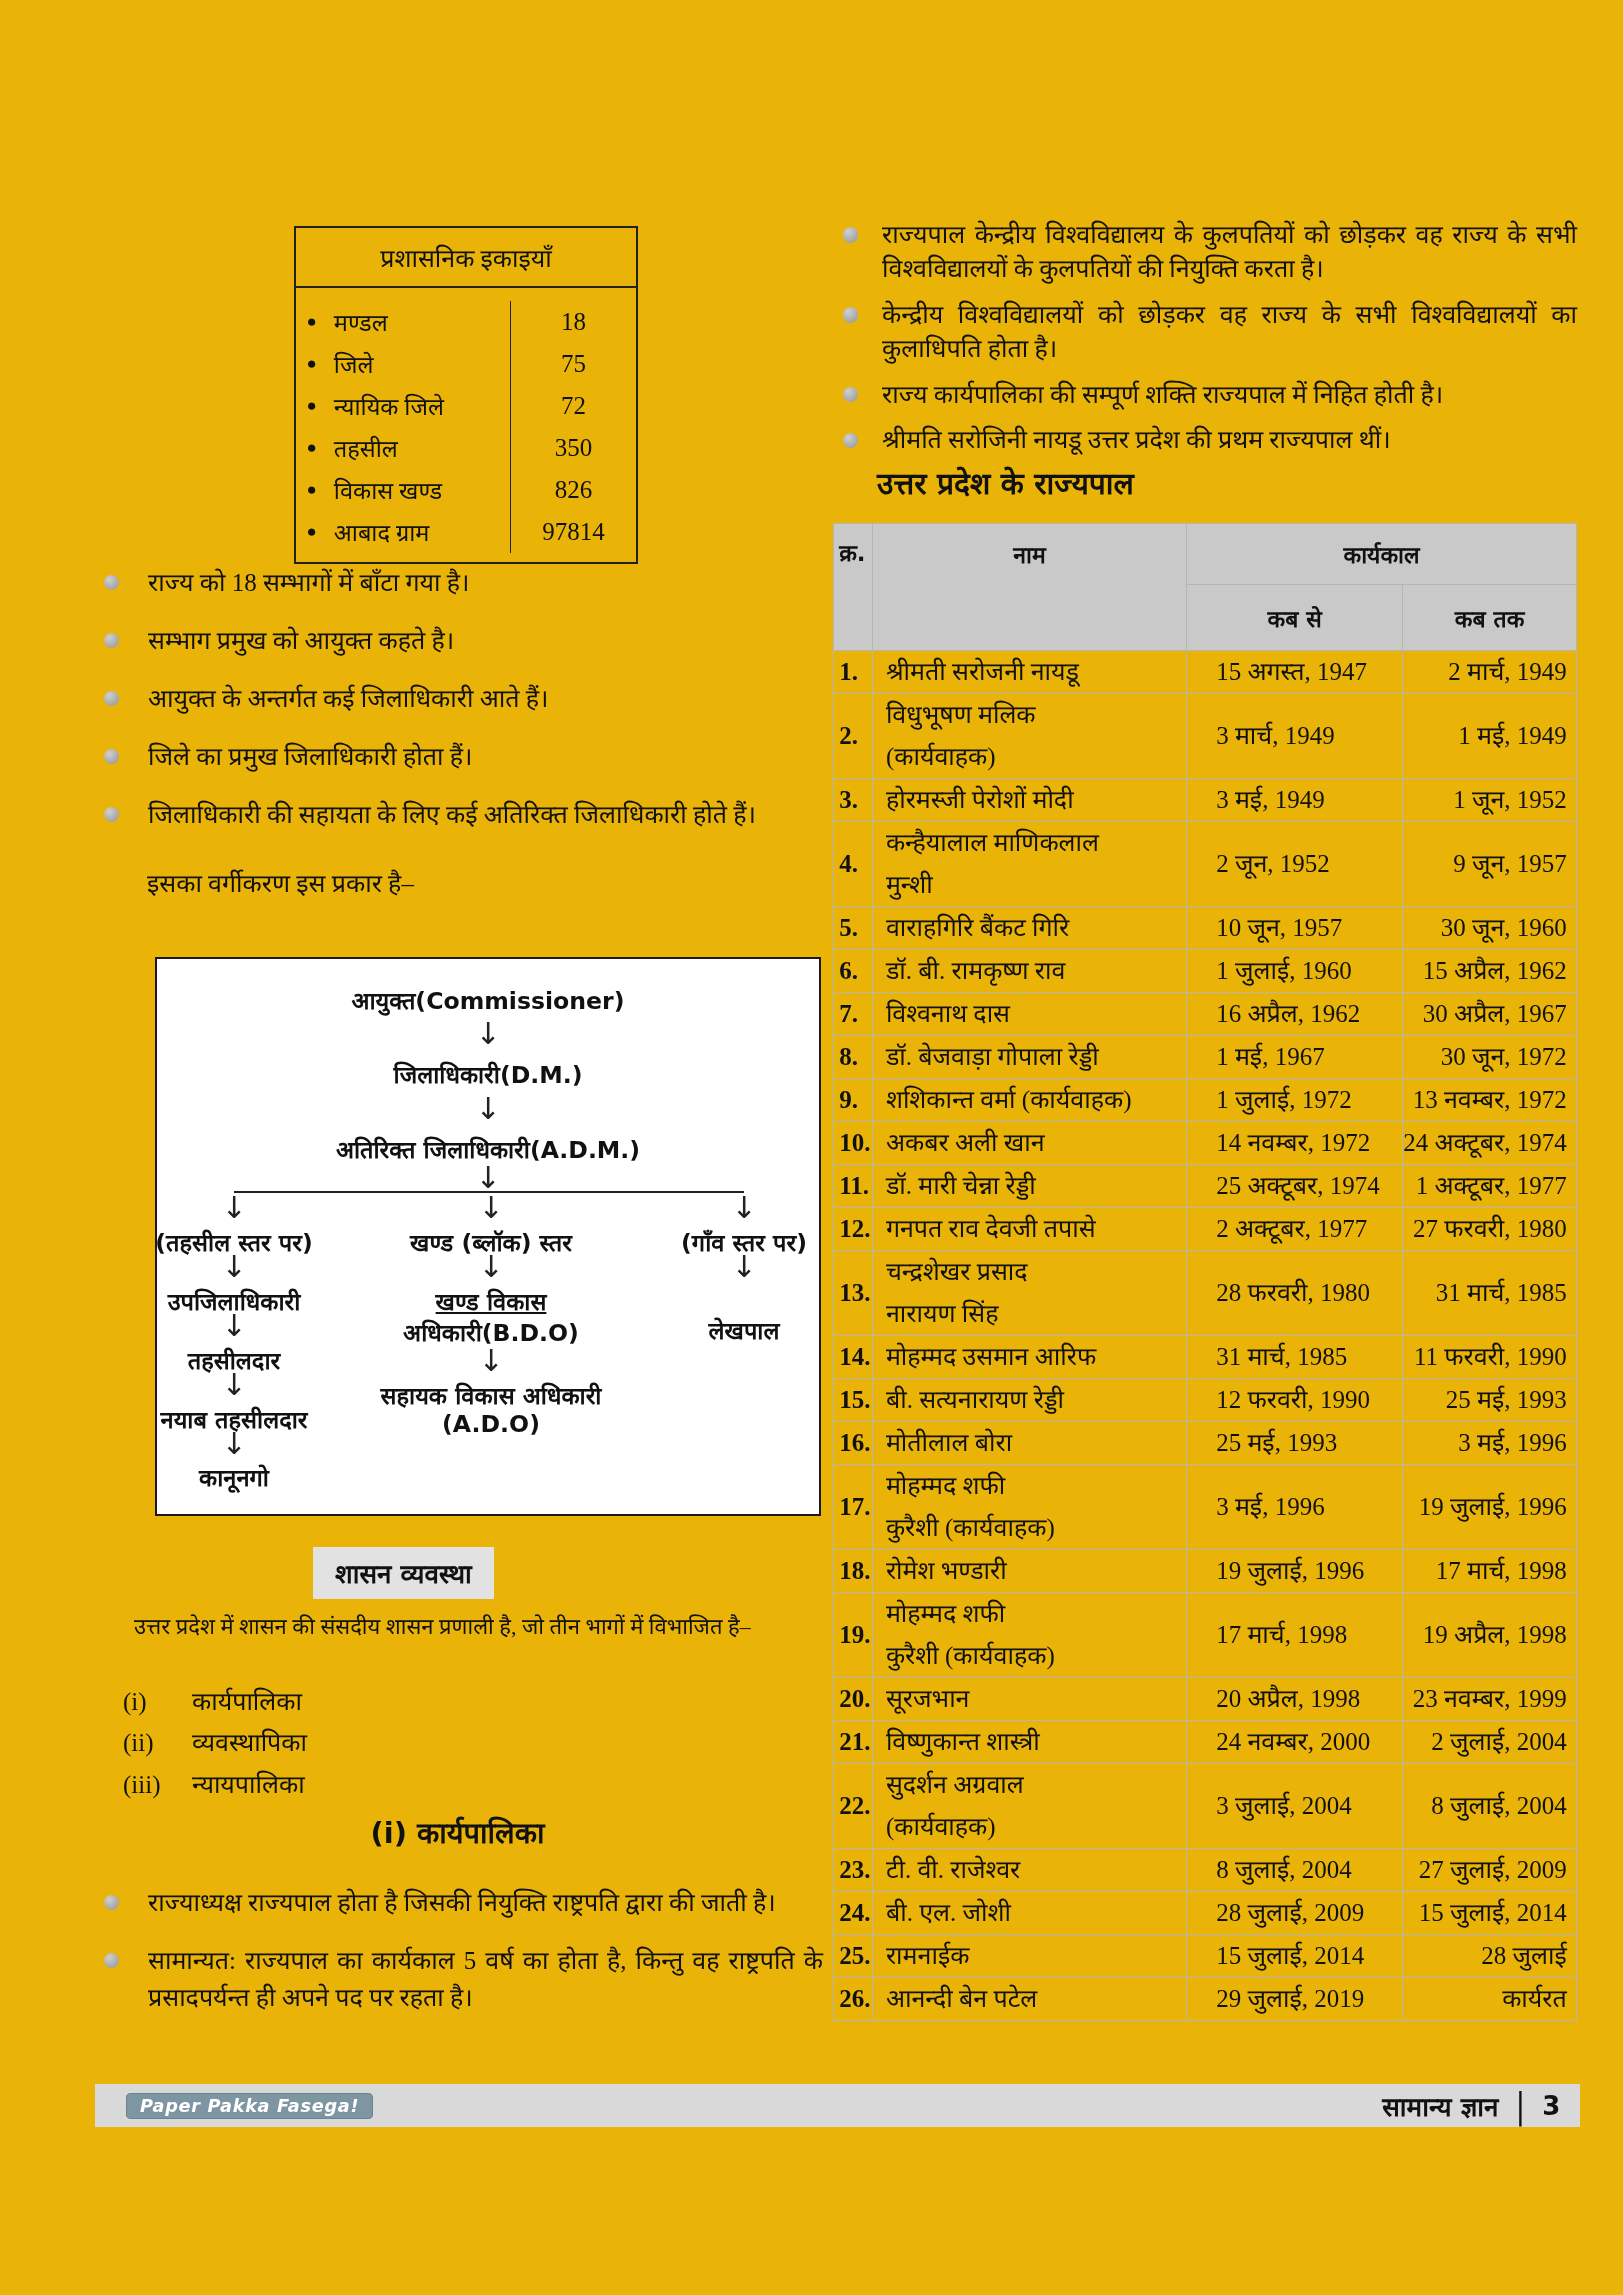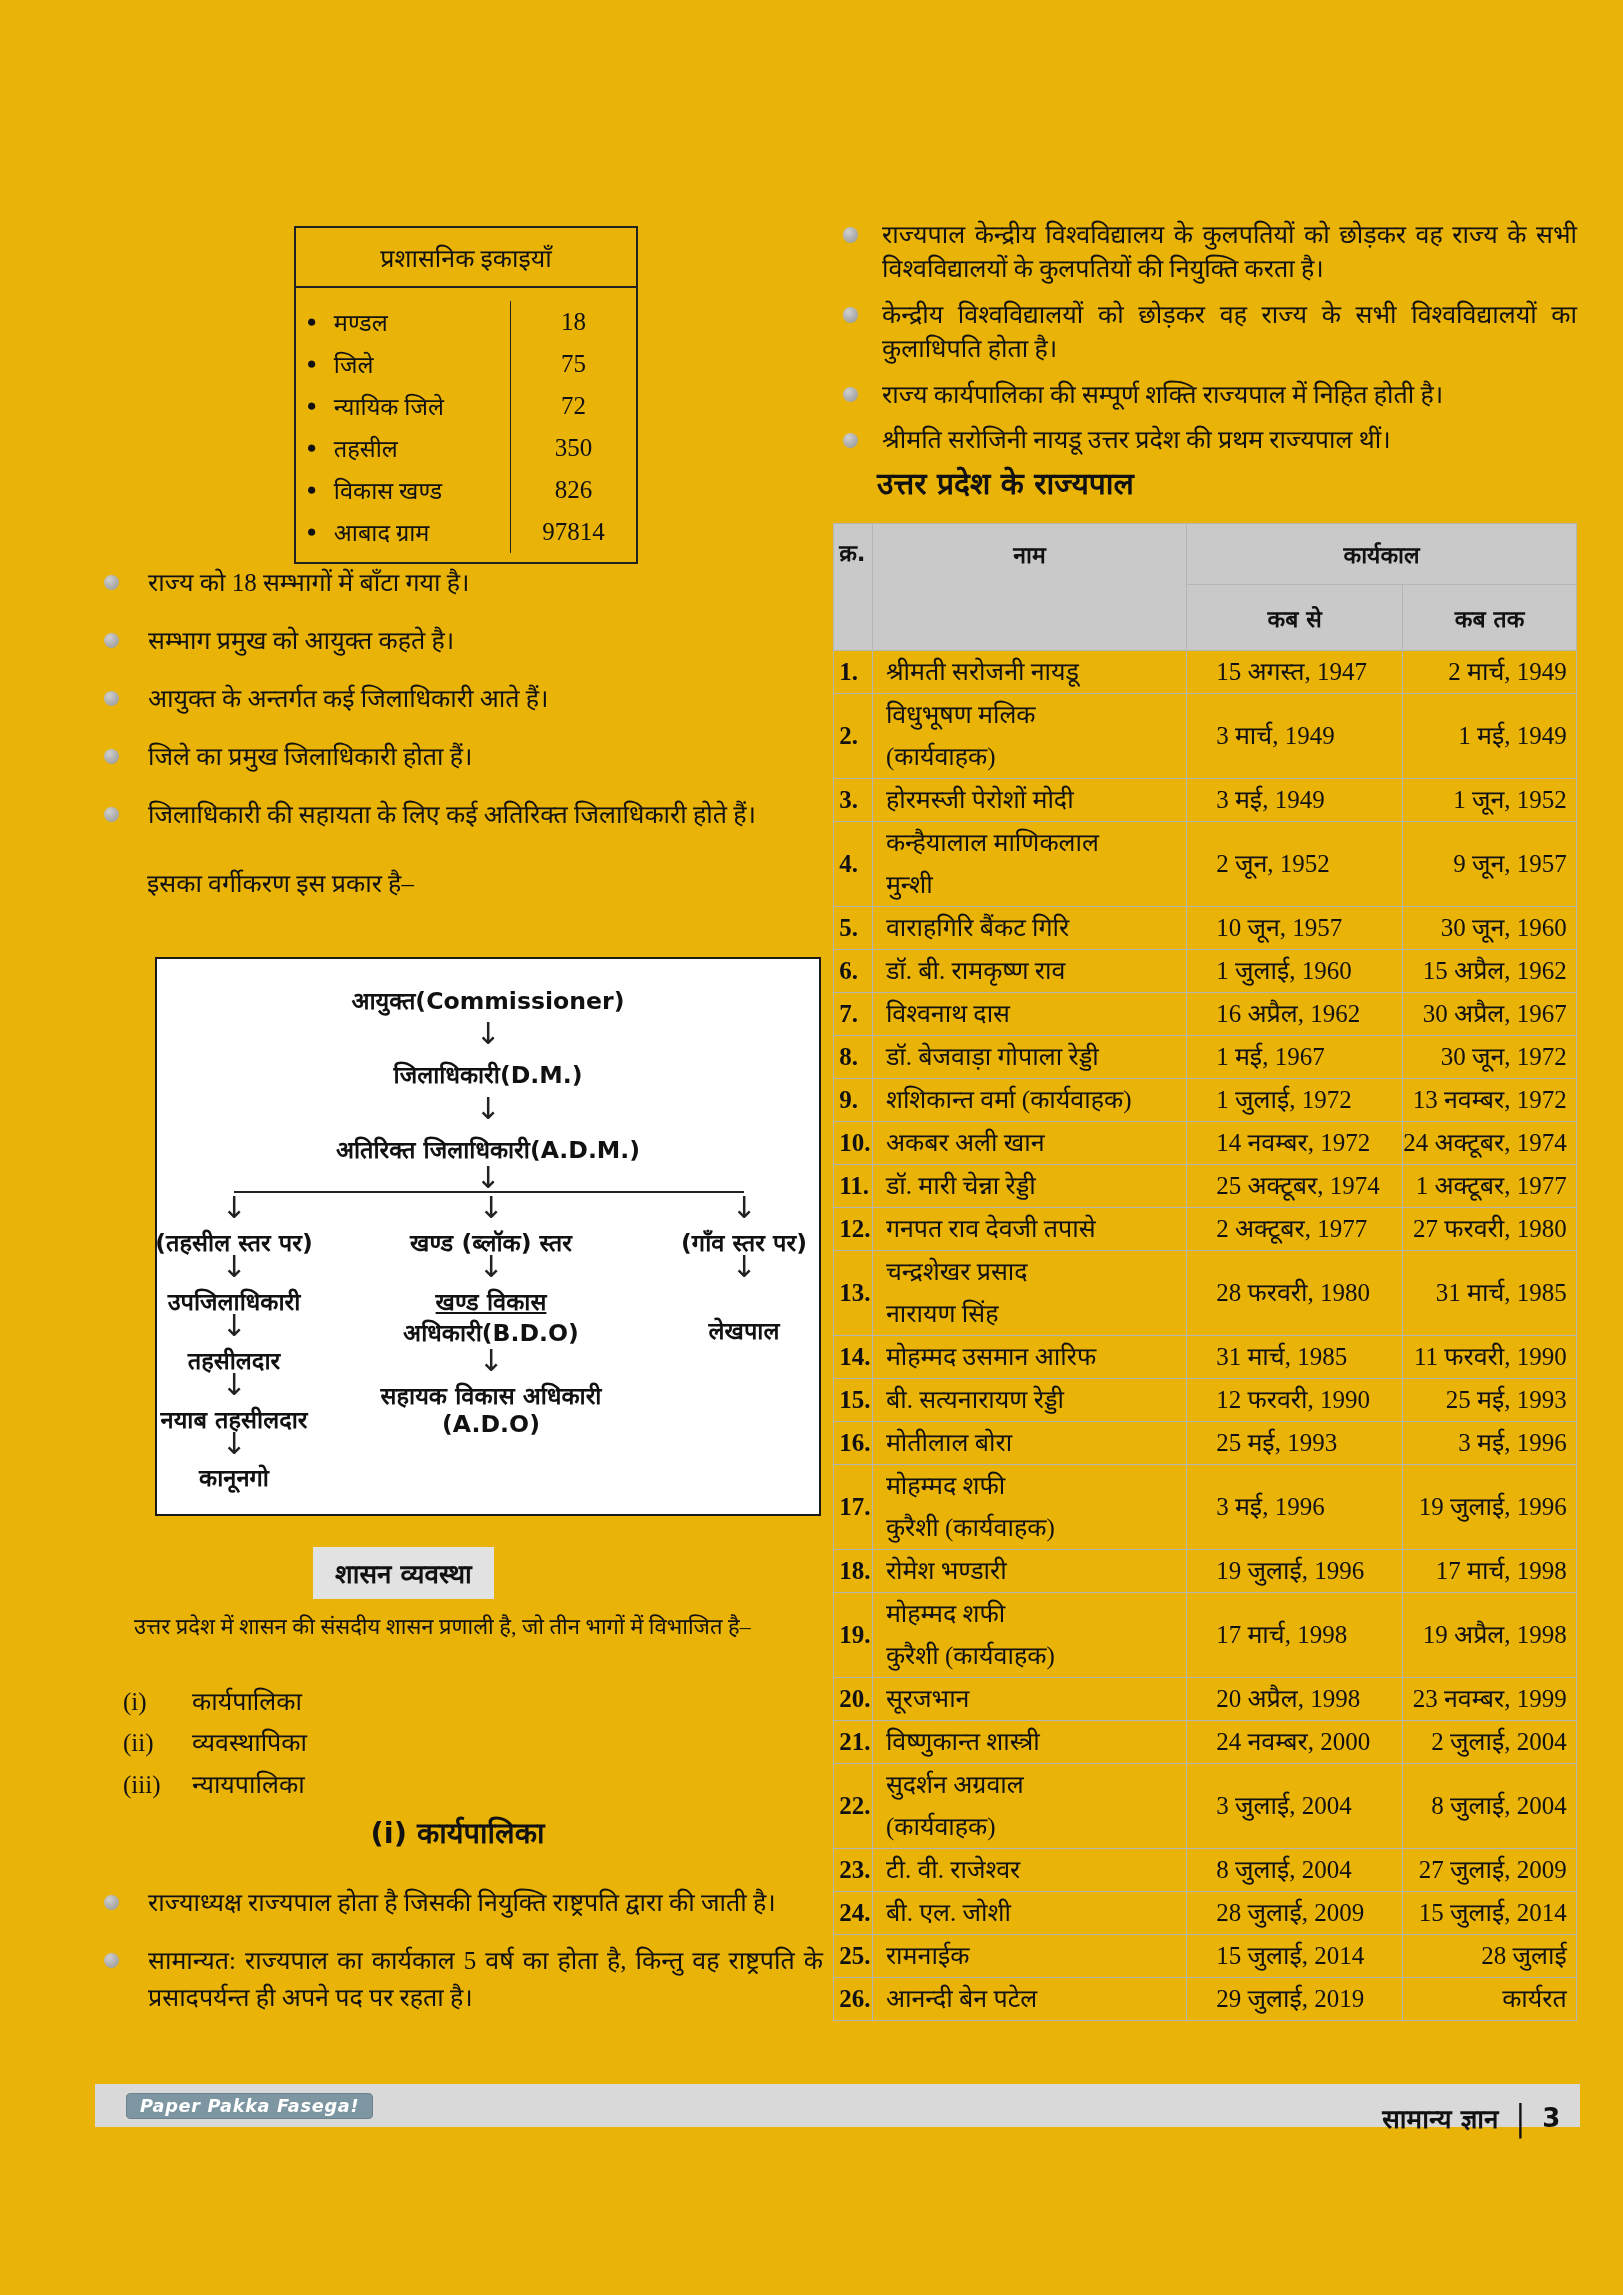--- a/index.html
+++ b/index.html
@@ -54,21 +54,21 @@
   td.name{padding-left:13px;}
   td.name div{white-space:nowrap;line-height:42px;}
   td.name div:empty{display:none;}
   td.from{padding-left:29px;white-space:nowrap;}
   td.to{text-align:right;padding-right:9.2px;white-space:nowrap;}
   
   .footer-bar{position:absolute;left:95px;top:2084px;width:1485px;height:43px;background:#d9d9d9;}
   .footer-badge{position:absolute;left:31px;top:8.5px;background:#7d96a2;border:1.3px solid #69828e;border-radius:4.6px;
      color:#fff;font-size:17.7px;font-style:italic;font-weight:bold;padding:2px 13px;letter-spacing:0.7px;
      font-family:"DejaVu Sans",sans-serif;}
-  .footer-right{position:absolute;right:19.6px;top:12px;height:43px;display:flex;align-items:center;font-size:26px;font-weight:bold;font-family:"DejaVu Sans",sans-serif;}
+  .footer-right{position:absolute;right:19.6px;top:0;height:43px;display:flex;align-items:center;font-size:26px;font-weight:bold;font-family:"DejaVu Sans",sans-serif;}
   .footer-sep{display:inline-block;margin:0 17px;font-weight:normal;font-size:29px;transform:scaleY(1.2);}
 </style>
 </head>
 <body>
 
 <div class="page">
 
   <div class="admin-table">
     <div class="admin-title">प्रशासनिक इकाइयाँ</div>
     <div class="admin-body">

